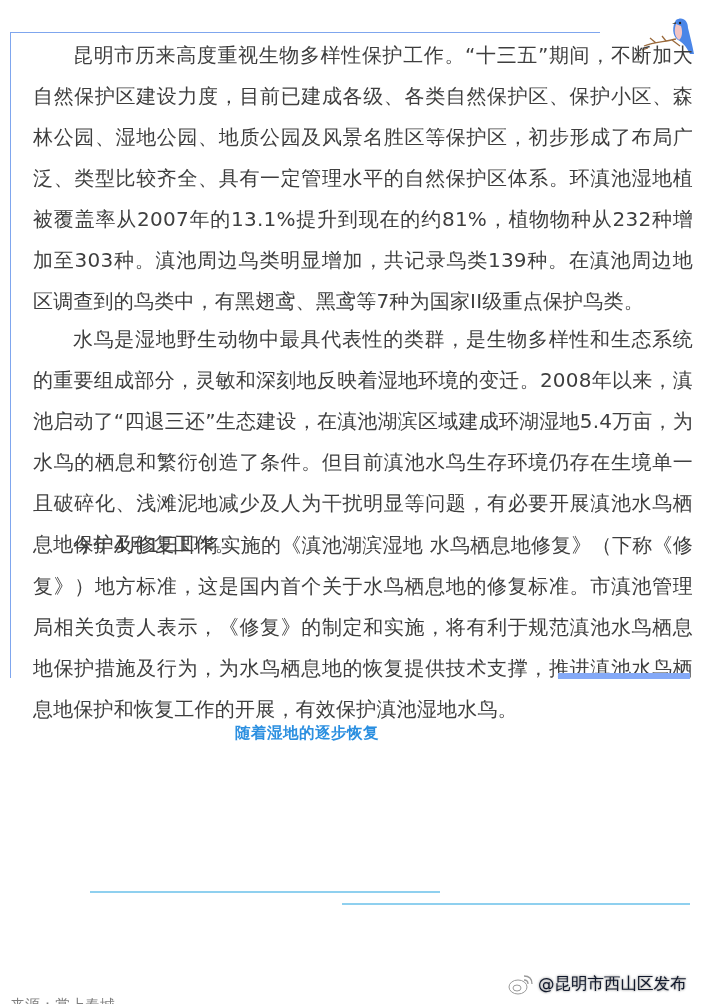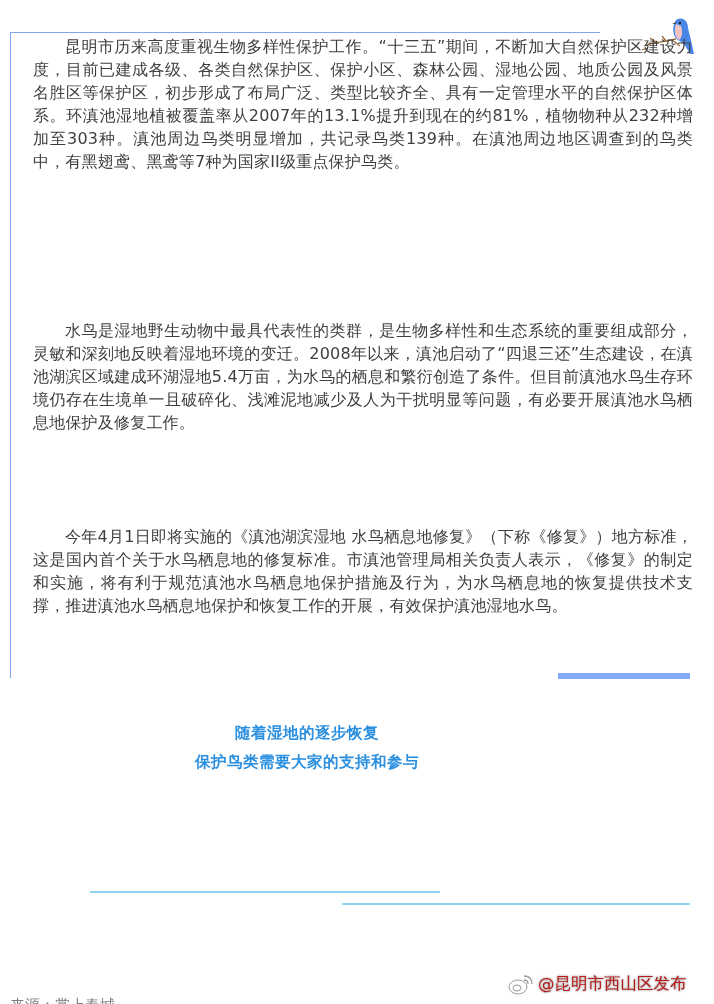--- a/index.html
+++ b/index.html
@@ -2,32 +2,32 @@
 <html><head>
   <meta charset="utf-8">
   <style>
     html, body { margin: 0; padding: 0; background: #ffffff; }
     body { width: 714px; height: 1004px; position: relative; overflow: hidden;
       font-family: "DejaVu Sans", "Liberation Sans", sans-serif; color: #3e3e3e; }
     .frame-top { position: absolute; left: 10px; top: 32px; width: 590px; height: 1px; background: #7fa6ee; }
     .frame-left { position: absolute; left: 10px; top: 32px; width: 1px; height: 646px; background: #7fa6ee; }
     .bird { position: absolute; left: 636px; top: 12px; width: 60px; height: 44px; }
     .article { position: absolute; left: 33px; top: 35px; width: 660px; }
-    .para { font-size: 16px; line-height: 23px; margin: 0; text-align: justify; text-indent: 2em; letter-spacing: 0.2px; }
+    .para { font-size: 20px; line-height: 41px; margin: 0; text-align: justify; text-indent: 2em; letter-spacing: 0.2px; }
     .p1 { position: absolute; top: 0; }
     .p2 { position: absolute; top: 284px; }
     .p3 { position: absolute; top: 490px; }
     .accent-bar { position: absolute; left: 558px; top: 673px; width: 132px; height: 6px; background: #84a9f7; }
     .slogan { position: absolute; left: 0; top: 719px; width: 614px; text-align: center; }
     .slogan-line { font-size: 15.5px; font-weight: bold; color: #2b8fe0; line-height: 29.4px; letter-spacing: 0.5px; }
     .rule1 { position: absolute; left: 90px; top: 891px; width: 350px; height: 2px; background: #8fd0ef; }
     .rule2 { position: absolute; left: 342px; top: 903px; width: 348px; height: 2px; background: #8fd0ef; }
     .source { position: absolute; left: 10px; top: 996px; font-size: 15px; color: #7f7f7f; }
     .watermark { position: absolute; left: 508px; top: 972px; display: flex; align-items: center; gap: 4px;
-      font-size: 16.5px; color: #b91c1c; text-shadow: 0 0 2px #9a9a9a, 0 0 3px #b5b5b5; }
+      font-size: 16.5px; color: #0f172a; text-shadow: 0 0 2px #9a9a9a, 0 0 3px #b5b5b5; }
     .weibo-icon { width: 26px; height: 24px; }
   </style>
 </head>
 <body>
 
 <div class="frame-top"></div>
 <div class="frame-left"></div>
 
 <svg class="bird" viewBox="0 0 60 44">
   <path d="M8 34 C18 30, 28 30, 40 27 M20 31 L14 26 M30 29 L26 24 M36 28 L44 34 M44 26 L52 20 M12 36 L6 38" stroke="#9a6a3c" stroke-width="1.3" fill="none"></path>
@@ -40,21 +40,20 @@
 <div class="article">
   <p class="para p1">昆明市历来高度重视生物多样性保护工作。“十三五”期间，不断加大自然保护区建设力度，目前已建成各级、各类自然保护区、保护小区、森林公园、湿地公园、地质公园及风景名胜区等保护区，初步形成了布局广泛、类型比较齐全、具有一定管理水平的自然保护区体系。环滇池湿地植被覆盖率从2007年的13.1%提升到现在的约81%，植物物种从232种增加至303种。滇池周边鸟类明显增加，共记录鸟类139种。在滇池周边地区调查到的鸟类中，有黑翅鸢、黑鸢等7种为国家II级重点保护鸟类。</p>
   <p class="para p2">水鸟是湿地野生动物中最具代表性的类群，是生物多样性和生态系统的重要组成部分，灵敏和深刻地反映着湿地环境的变迁。2008年以来，滇池启动了“四退三还”生态建设，在滇池湖滨区域建成环湖湿地5.4万亩，为水鸟的栖息和繁衍创造了条件。但目前滇池水鸟生存环境仍存在生境单一且破碎化、浅滩泥地减少及人为干扰明显等问题，有必要开展滇池水鸟栖息地保护及修复工作。</p>
   <p class="para p3">今年4月1日即将实施的《滇池湖滨湿地 水鸟栖息地修复》（下称《修复》）地方标准，这是国内首个关于水鸟栖息地的修复标准。市滇池管理局相关负责人表示，《修复》的制定和实施，将有利于规范滇池水鸟栖息地保护措施及行为，为水鸟栖息地的恢复提供技术支撑，推进滇池水鸟栖息地保护和恢复工作的开展，有效保护滇池湿地水鸟。</p>
 </div>
 
 <div class="accent-bar"></div>
 
 <div class="slogan">
   <div class="slogan-line">随着湿地的逐步恢复</div>
-  <div class="slogan-line">保护鸟类需要大家的支持和参与</div>
 </div>
 
 <div class="rule1"></div>
 <div class="rule2"></div>
 
 <div class="source">来源：掌上春城</div>
 
 <div class="watermark">
   <svg class="weibo-icon" viewBox="0 0 26 24">
     <ellipse cx="10" cy="15" rx="9" ry="7" fill="#fff" stroke="#9a9a9a" stroke-width="1"></ellipse>

